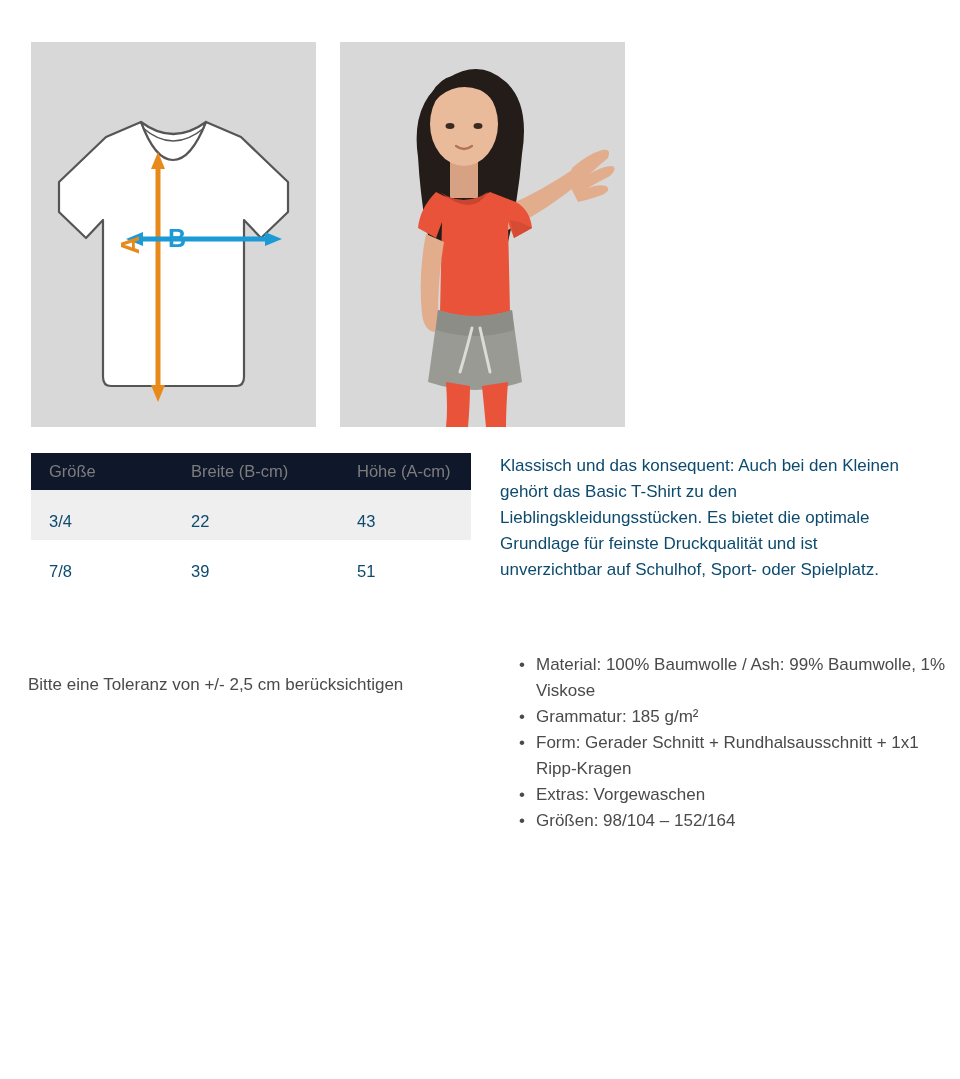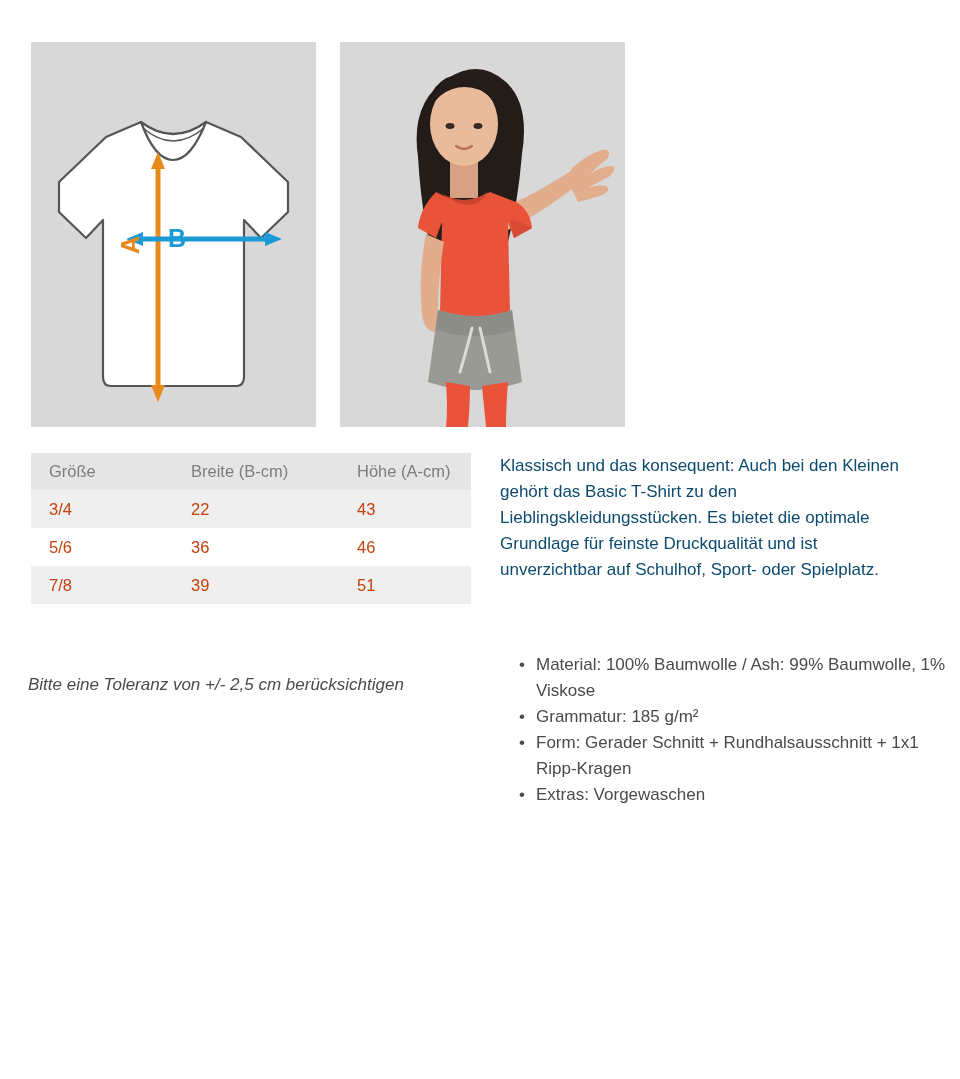--- a/index.html
+++ b/index.html
@@ -53,39 +53,38 @@
     top: 453px;
     width: 440px;
     border-collapse: collapse;
     font-size: 16.5px;
   }
   .size-table th {
     text-align: left;
     font-weight: normal;
     color: #7d7d7d;
     padding: 9px 0 9px 18px;
-    background: #e5e5e5;
+    background: #0f172a;
   }
   .size-table td {
-    padding: 10px 0 9px 18px;
-    color: #c2410c;
+    padding: 22px 0 9px 18px;
+    color: #0c4a6e;
   }
   .size-table tbody tr:nth-child(odd) td { background: #efefef; }
   .size-table tbody tr:nth-child(even) td { background: #ffffff; }
   .size-table col.c1 { width: 142px; }
   .size-table col.c2 { width: 166px; }
   .size-table col.c3 { width: 132px; }
 
   .tolerance {
     position: absolute;
     left: 28px;
     top: 675px;
     font-size: 17px;
     color: #4a4a4a;
-    font-style: italic;
   }
 
   
   .desc {
     position: absolute;
     left: 500px;
     top: 453px;
     width: 420px;
     font-size: 17px;
     line-height: 26px;
@@ -194,34 +193,30 @@
       <th>Höhe (A-cm)</th>
     </tr>
   </thead>
   <tbody>
     <tr>
       <td>3/4</td>
       <td>22</td>
       <td>43</td>
     </tr>
     <tr>
-      <td>5/6</td>
-      <td>36</td>
-      <td>46</td>
-    </tr>
-    <tr>
       <td>7/8</td>
       <td>39</td>
       <td>51</td>
     </tr>
   </tbody>
 </table>
 
 <div class="tolerance">Bitte eine Toleranz von +/- 2,5 cm berücksichtigen</div>
 
 <div class="desc">Klassisch und das konsequent: Auch bei den Kleinen gehört das Basic T-Shirt zu den Lieblingskleidungsstücken. Es bietet die optimale Grundlage für feinste Druckqualität und ist unverzichtbar auf Schulhof, Sport- oder Spielplatz.</div>
 
 <ul class="bullets">
   <li>Material: 100% Baumwolle / Ash: 99% Baumwolle, 1% Viskose</li>
   <li>Grammatur: 185 g/m²</li>
   <li>Form: Gerader Schnitt + Rundhalsausschnitt + 1x1 Ripp-Kragen</li>
   <li>Extras: Vorgewaschen</li>
+  <li>Größen:   98/104 – 152/164</li>
 </ul>
 
 </body></html>

